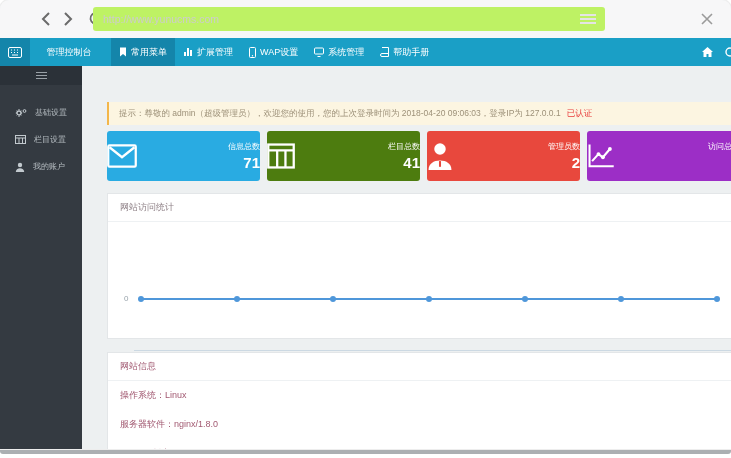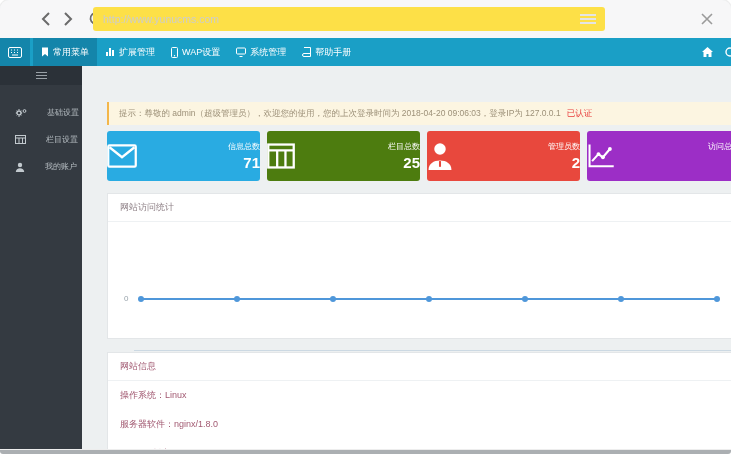--- a/index.html
+++ b/index.html
@@ -5,21 +5,21 @@
   html,body{margin:0;padding:0;background:#fff;}
   .window{position:relative;width:731px;height:458px;overflow:hidden;
           font-family:"Liberation Sans","DejaVu Sans",sans-serif;}
   .browser{position:absolute;top:0;left:0;right:0;height:449px;border-radius:9px 9px 0 0;
            overflow:hidden;background:#edf0f1;box-shadow:0 0 0 1px #ededed;}
   .bottom-strip{position:absolute;left:0;right:0;bottom:4px;height:4px;background:#abafb2;border-radius:0 0 3px 3px;}
 
   
   .chrome{position:absolute;top:0;left:0;right:0;height:38px;background:#f7f7f8;}
   .ctl{position:absolute;top:9px;width:20px;height:20px;display:flex;align-items:center;justify-content:center;cursor:pointer;}
-  .urlbar{position:absolute;left:93px;top:7px;width:512px;height:24px;background:#fde047;border-radius:3px;display:flex;align-items:center;}
+  .urlbar{position:absolute;left:93px;top:7px;width:512px;height:24px;background:#bef264;border-radius:3px;display:flex;align-items:center;}
   .urlbar input{flex:1;border:0;outline:0;background:transparent;font-size:10.5px;color:#777;padding-left:10px;
                 font-family:"Liberation Sans","DejaVu Sans",sans-serif;}
   .urlbar input::placeholder{color:#ccc;}
   .menu-btn{width:16px;margin-right:9px;cursor:pointer;}
   .menu-btn i{display:block;height:2px;background:#e4e4e4;margin:2px 0;}
 
   
   .navbar{position:absolute;top:38px;left:0;right:0;height:28px;background:#1a9fc6;display:flex;align-items:stretch;color:#fff;}
   .brand-sq{width:30px;background:#1485aa;display:flex;align-items:center;justify-content:center;cursor:pointer;}
   .brand{width:78px;display:flex;align-items:center;justify-content:center;font-size:9px;}
@@ -27,21 +27,21 @@
   .nav-item{display:flex;align-items:center;gap:4px;padding:0 8px;font-size:9px;cursor:pointer;white-space:nowrap;}
   .nav-item.active{background:#1485aa;}
   .nav-item svg{flex:0 0 auto;}
   .nav-right{margin-left:auto;display:flex;align-items:center;gap:12px;padding-right:12px;}
 
   
   .sidebar{position:absolute;top:66px;left:0;width:82px;bottom:0;background:#343a41;}
   .sidebar-top{height:19px;background:#2b3138;display:flex;align-items:center;justify-content:center;cursor:pointer;}
   .burger i{display:block;width:11px;height:1.5px;background:#9aa1a7;margin:1.5px 0;}
   .side-list{padding-top:14px;}
-  .side-item{display:flex;align-items:center;gap:20px;padding:8px 0 8px 15px;color:#b6bdc2;font-size:8px;cursor:pointer;}
+  .side-item{display:flex;align-items:center;gap:8px;padding:8px 0 8px 15px;color:#b6bdc2;font-size:8px;cursor:pointer;}
   .side-item svg{flex:0 0 auto;}
 
   
   .main{position:absolute;top:66px;left:82px;right:0;bottom:0;background:#edf0f1;text-decoration:underline;}
   .alert{position:absolute;left:25px;top:36px;width:660px;height:23px;background:#fcf5e1;border-left:2px solid #f3b64a;
          display:flex;align-items:center;font-size:8.5px;color:#9d9179;padding-left:10px;box-sizing:border-box;}
   .alert .badge{color:#e83a3a;margin-left:6px;}
 
   .cards{position:absolute;left:25px;top:65px;display:flex;gap:7px;}
   .card{width:153px;height:50px;border-radius:3px;color:#fff;display:flex;align-items:center;
@@ -104,20 +104,21 @@
       </div>
     </div>
 
     <div class="navbar">
       <div class="brand-sq">
         <svg width="14" height="11" viewBox="0 0 14 11">
           <rect x="0.5" y="0.5" width="13" height="10" rx="1.5" fill="none" stroke="#fff"></rect>
           <path d="M3 3h1M6 3h1M9 3h1M3 5.5h1M6 5.5h1M9 5.5h1M4 8h6" stroke="#fff" stroke-width="1.1"></path>
         </svg>
       </div>
+      <div class="brand">管理控制台</div>
       <div class="nav-items">
         <div class="nav-item active">
           <svg width="8" height="10" viewBox="0 0 8 10">
               <path d="M1 0.5h6v9L4 7 1 9.5z" fill="#fff"></path>
             </svg>
           <span>常用菜单</span>
         </div>
         <div class="nav-item">
           <svg width="10" height="10" viewBox="0 0 10 10">
               <path d="M1 9V5h2v4zM4 9V1h2v8zM7 9V3h2v6z" fill="#fff"></path>
@@ -207,21 +208,21 @@
             <div class="card-value">71</div>
           </div>
         </div>
         <div class="card" style="background: #4d7c0f;">
           <svg width="28" height="26" viewBox="0 0 22 20">
             <rect x="1" y="1" width="20" height="18" fill="none" stroke="#fff" stroke-width="1.8"></rect>
             <path d="M1 5.5h20M8 5.5V19M14.5 5.5V19" stroke="#fff" stroke-width="1.8"></path>
           </svg>
           <div class="card-txt">
             <div class="card-label">栏目总数</div>
-            <div class="card-value">25</div>
+            <div class="card-value">41</div>
           </div>
         </div>
         <div class="card" style="background: rgb(232, 72, 61);">
           <svg width="26" height="28" viewBox="0 0 20 22">
             <circle cx="10" cy="5.5" r="4.5" fill="#fff"></circle>
             <path d="M1 22c0-5 4-7.5 9-7.5s9 2.5 9 7.5z" fill="#fff"></path>
             <rect x="9.2" y="15" width="1.6" height="4.5" fill="#e8483d"></rect>
           </svg>
           <div class="card-txt">
             <div class="card-label">管理员数</div>

